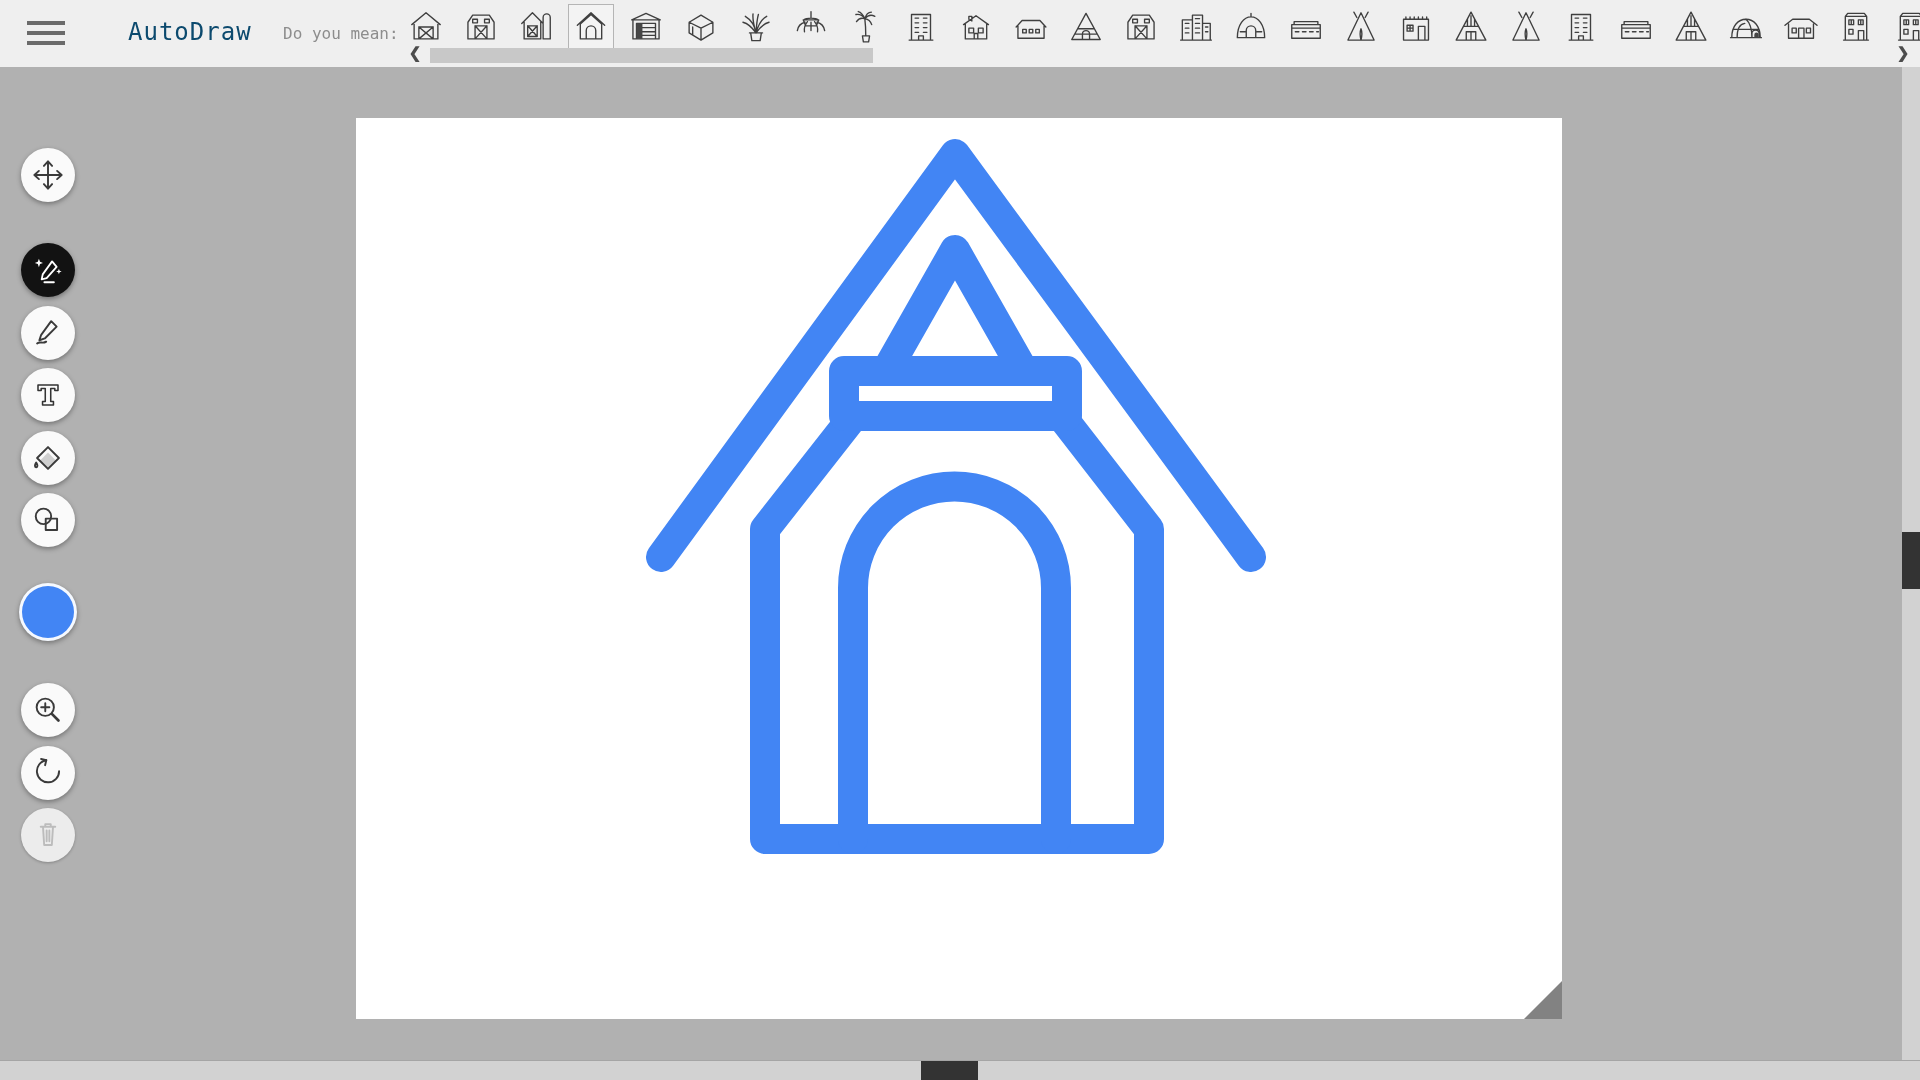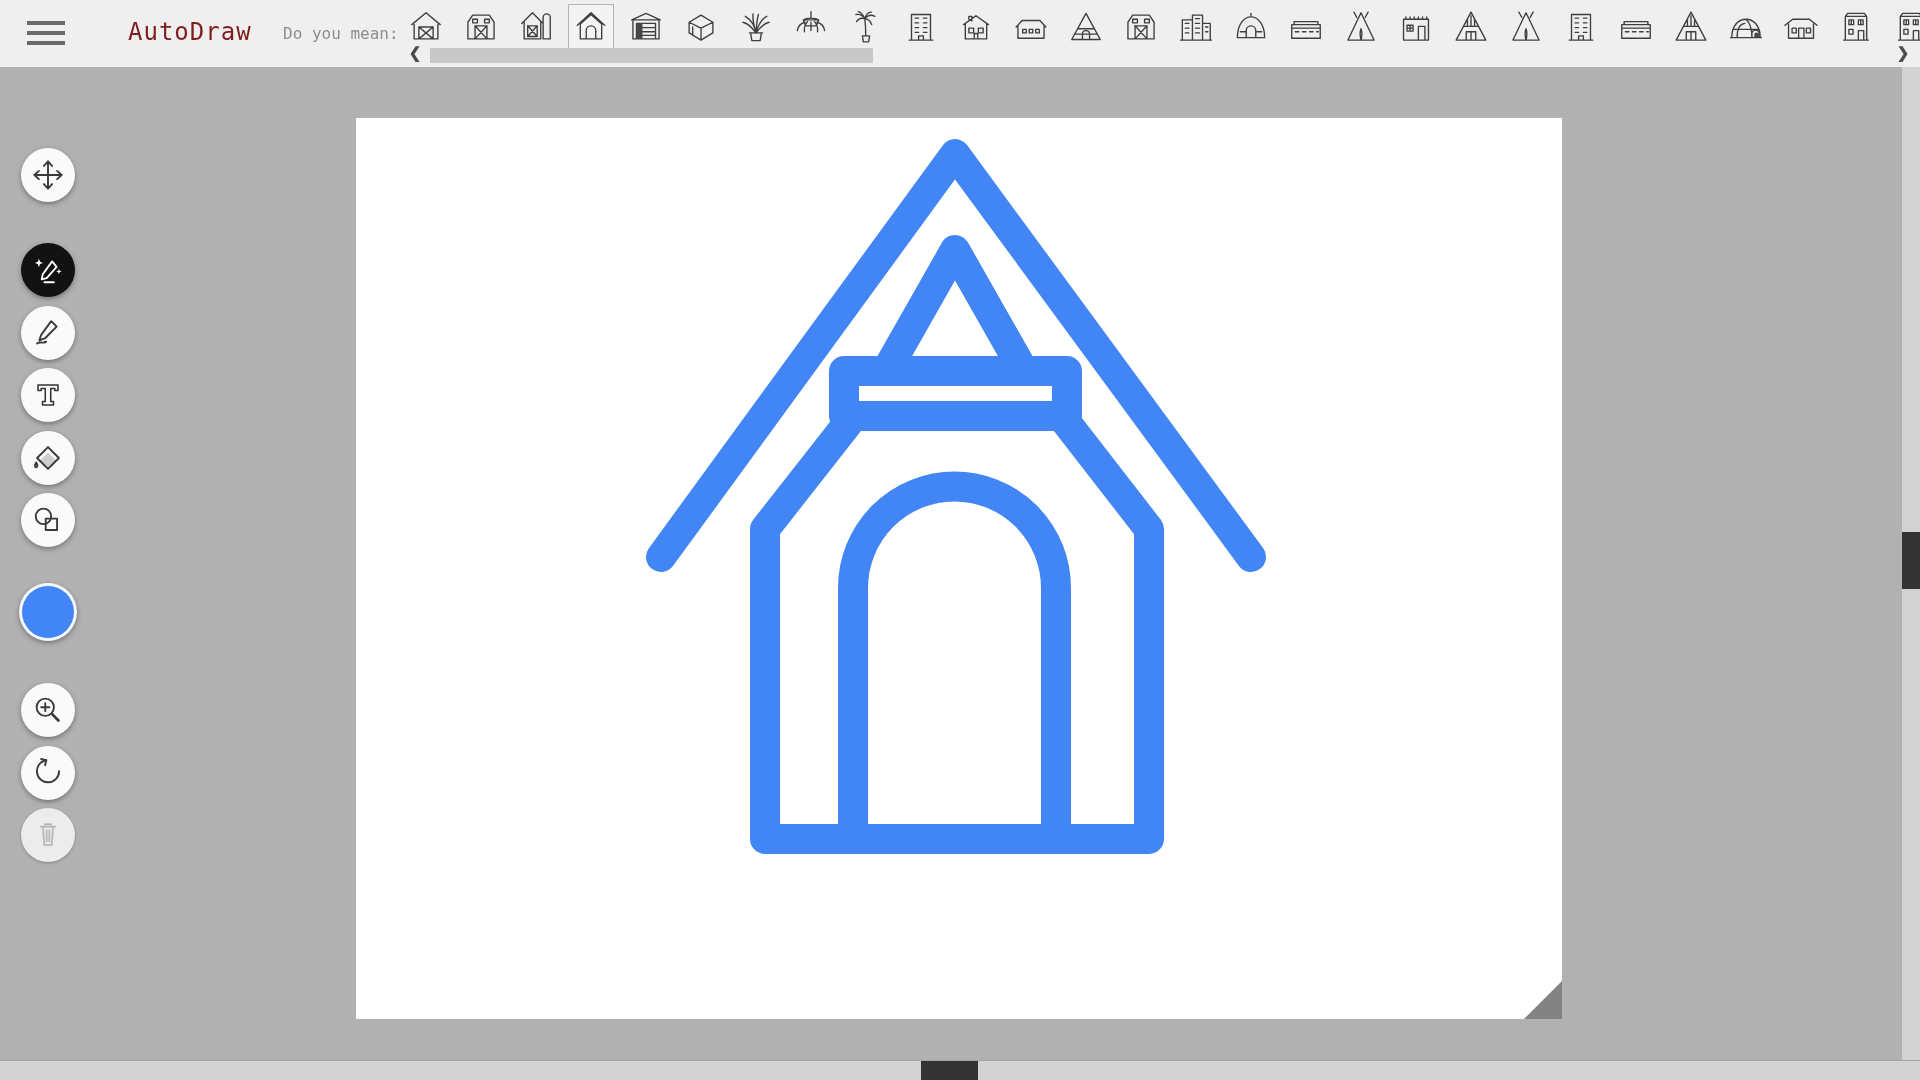--- a/index.html
+++ b/index.html
@@ -3,21 +3,21 @@
 <meta charset="utf-8">
 <style>
   html,body{margin:0;padding:0;background:#888;}
   .stage{position:relative;width:1920px;height:1080px;overflow:hidden;
          background:#b1b1b1;font-family:"DejaVu Sans Mono","Liberation Mono",monospace;}
   
   .topbar{position:absolute;left:0;top:0;width:1920px;height:67px;background:#efefef;z-index:5;}
   .menu-btn{position:absolute;left:27px;top:18px;width:40px;height:30px;background:none;border:none;
             cursor:pointer;padding:0;}
   .menu-btn span{display:block;width:38px;height:4px;background:#6b6b6b;margin:0 0 6px 0;}
-  .app-title{position:absolute;left:128px;top:18px;font-size:24px;color:#7f1d1d;letter-spacing:1px;text-align:right;}
+  .app-title{position:absolute;left:128px;top:18px;font-size:24px;color:#0c4a6e;letter-spacing:1px;text-align:right;}
   .prompt{position:absolute;left:283px;top:24px;font-size:16px;color:#8d8d8d;text-align:right;}
   
   .suggestions{position:absolute;left:403px;top:0;width:1517px;height:56px;display:flex;gap:9px;
                overflow:hidden;align-items:flex-start;}
   .sug-item{flex:0 0 46px;width:46px;height:46px;margin-top:4px;background:transparent;border:1px solid transparent;
             display:flex;align-items:center;justify-content:center;cursor:pointer;padding:0;box-sizing:border-box;}
   .sug-item.selected{border:1px solid #b5b5b5;background:#f3f3f3;}
   .sug-item svg{width:38px;height:38px;}
   
   .strip-scroll-left{position:absolute;left:405px;top:43px;width:20px;height:20px;border:none;background:none;

